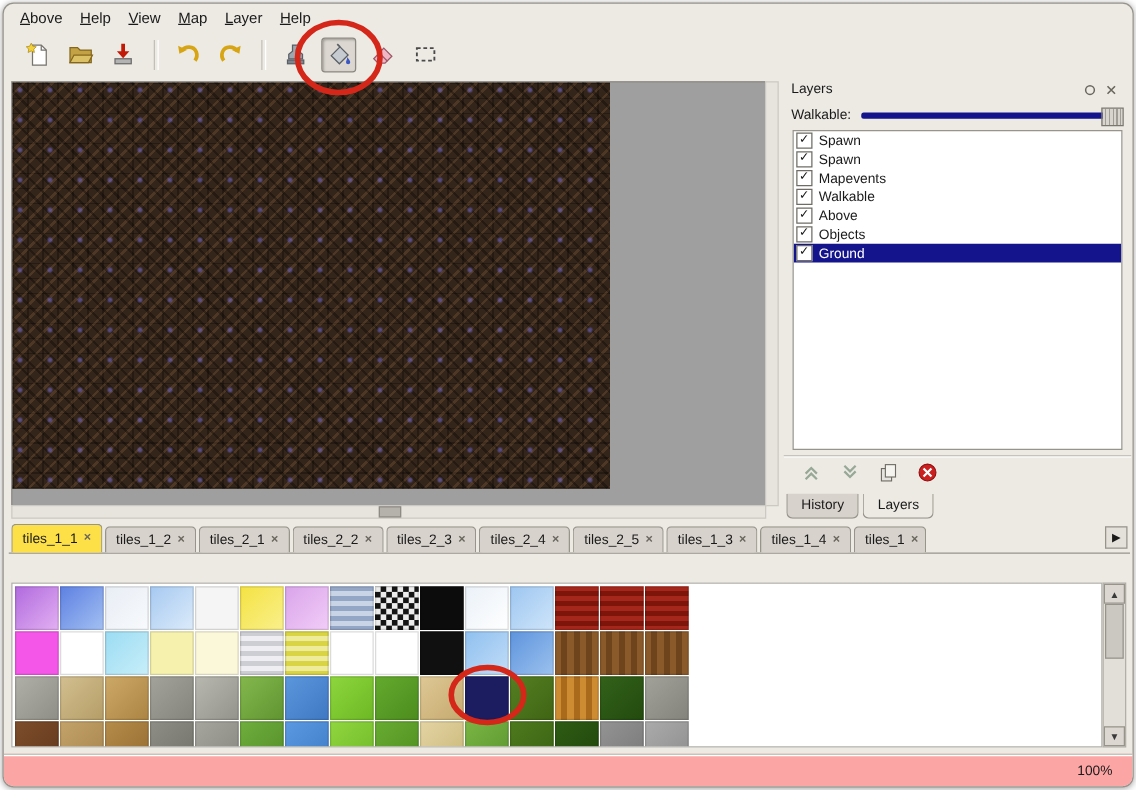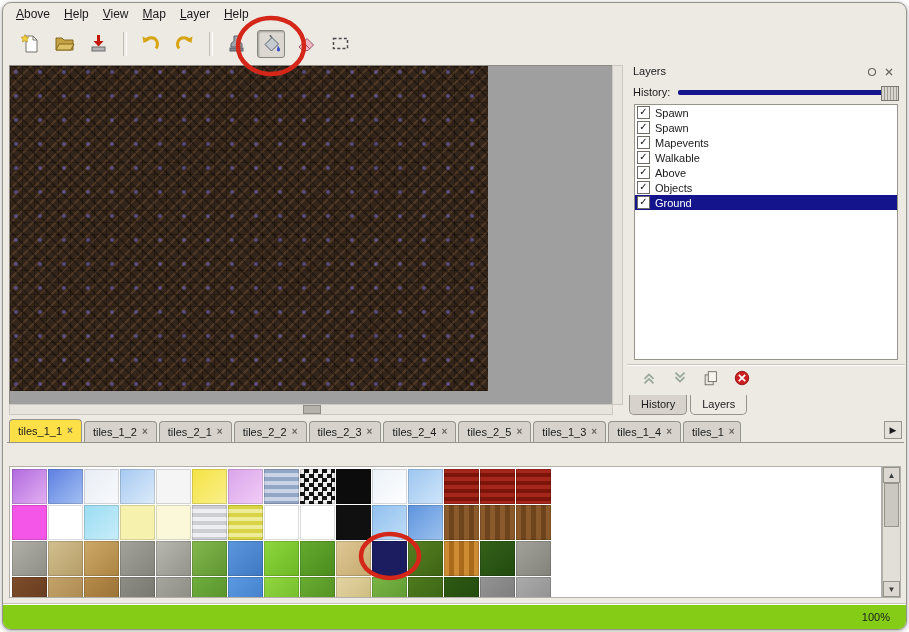--- a/index.html
+++ b/index.html
@@ -70,21 +70,21 @@
              display:flex;align-items:center;justify-content:center;background:#e4e1da;border:1px solid #97948c;}
   .ts-body{position:absolute;left:2px;right:22px;top:47px;bottom:5px;background:#ffffff;border:1px solid #b2afa8;overflow:hidden;}
   .tiles-grid{display:grid;grid-template-columns:repeat(15,35px);grid-auto-rows:35px;gap:1px;padding:2px;}
   .tile{box-shadow:inset 0 0 0 1px rgba(0,0,0,.14);}
   .ts-vscroll{position:absolute;right:3px;top:47px;bottom:5px;width:17px;background:#e2dfd8;border:1px solid #b2afa8;}
   .sbtn{position:absolute;left:0;right:0;height:14px;background:#dcd8d1;border:1px solid #97948c;
         display:flex;align-items:center;justify-content:center;font-size:8px;color:#3a3a3a;}
   .sbtn.up{top:0;} .sbtn.down{bottom:0;}
   .sthumb{position:absolute;left:1px;right:1px;top:16px;height:42px;background:#cbc8c1;border:1px solid #97948c;}
   
-  .statusbar{position:absolute;left:0;right:0;bottom:0;height:25px;background:#84cc16;
+  .statusbar{position:absolute;left:0;right:0;bottom:0;height:25px;background:#fca5a5;
              border-top:1px solid #c6c3bc;box-shadow:0 1px 0 #ffffff inset;
              display:flex;align-items:center;justify-content:flex-end;padding-right:16px;font-size:11px;}
   
   .anno{position:absolute;pointer-events:none;z-index:50;}
   .anno svg{display:block;width:100%;height:100%;}
 </style>
 </head>
 <body>
 
 <div class="window">
@@ -199,21 +199,21 @@
             </svg>
           </span>
         <span class="hbtn">
             <svg viewBox="0 0 10 10">
               <path d="M2 2l6 6M8 2l-6 6" stroke="#6a675f" stroke-width="1.3"></path>
             </svg>
           </span>
       </span>
     </div>
     <div class="opacity-row">
-      <span>History:</span>
+      <span>Walkable:</span>
       <div class="slider">
         <div class="slider-handle"></div>
       </div>
     </div>
     <div class="layers-list">
         <div class="layer-row">
           <span class="cb">✓</span>
           <span>Spawn</span>
         </div>
         <div class="layer-row">

